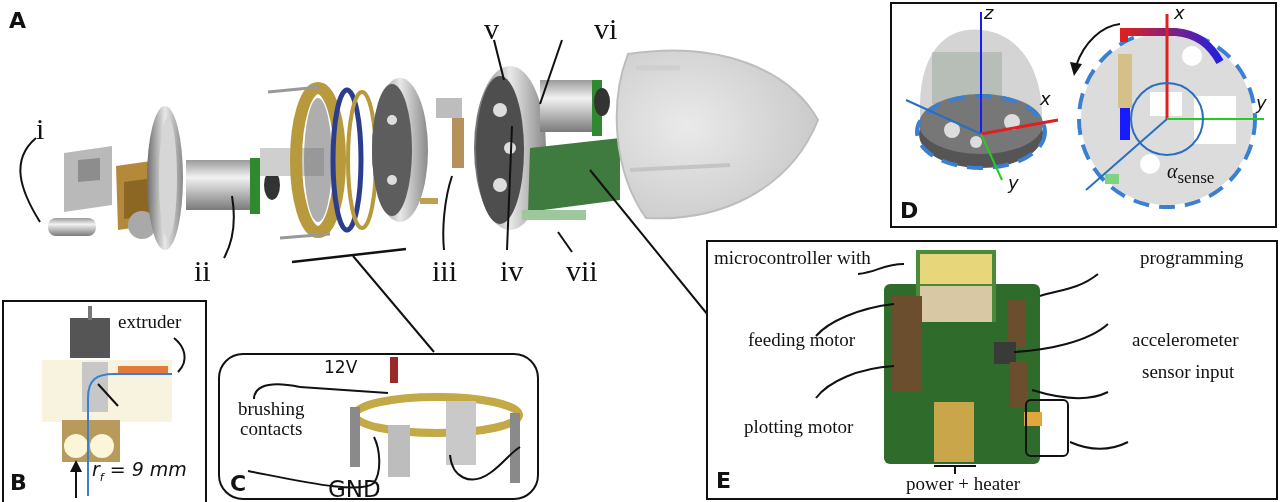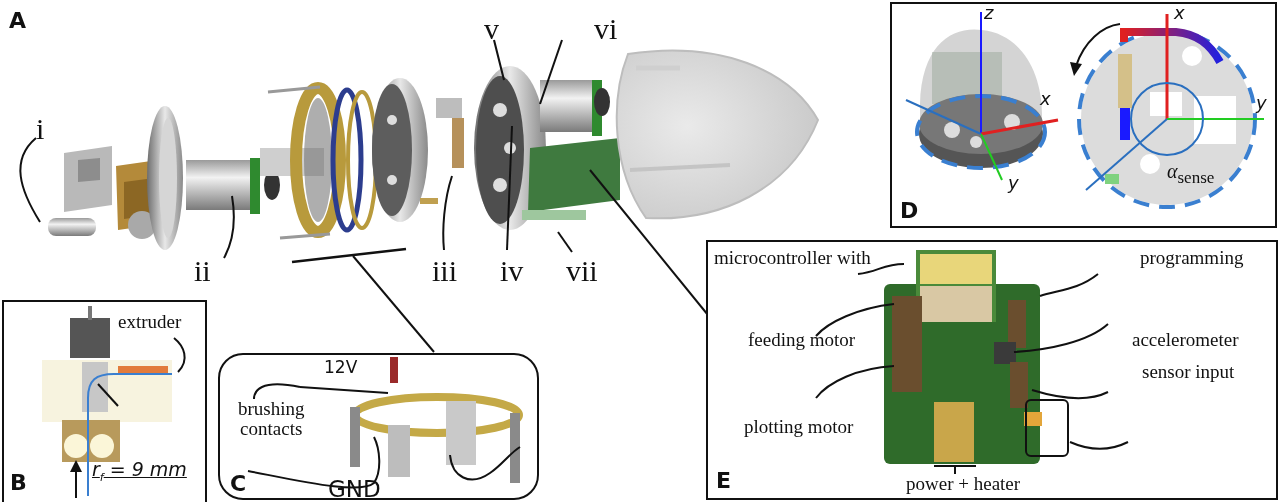--- a/index.html
+++ b/index.html
@@ -196,21 +196,21 @@
     <rect x="58" y="118" width="58" height="42" fill="#b89a5c"></rect>
     <circle cx="72" cy="144" r="12" fill="#fbf6d8"></circle>
       <circle cx="98" cy="144" r="12" fill="#fbf6d8"></circle>
     <path d="M84,194 L84,96 C84,78 92,72 110,72 L168,72" fill="none" stroke="#3a7fd0" stroke-width="2"></path>
     <line x1="94" y1="82" x2="114" y2="104" stroke="#111" stroke-width="2"></line>
     <path d="M170,36 C180,44 186,58 174,70" fill="none" stroke="#111" stroke-width="2"></path>
     <line x1="72" y1="196" x2="72" y2="168" stroke="#111" stroke-width="2"></line>
     <polygon points="66,170 78,170 72,158" fill="#111"></polygon>
   </svg>
   <div class="lbl" style="left:114px;top:10px;">extruder</div>
-  <div class="abs sans" style="left:88px;top:156px;font-size:19px;font-style:italic;text-decoration:underline;">
+  <div class="abs sans" style="left:88px;top:156px;font-size:19px;font-style:italic;">
     <span>r</span><sub style="font-size:11px;">f</sub><span> = 9 mm</span>
   </div>
   <div class="panel-letter" style="left:6px;top:168px;">B</div>
 </div>
 
 <div class="box" style="left:218px;top:353px;width:321px;height:147px;border-radius:25px;">
   <svg width="321" height="147">
     <rect x="170" y="2" width="8" height="26" fill="#9a2a2a"></rect>
     <ellipse cx="217" cy="60" rx="82" ry="18" fill="none" stroke="#c4a947" stroke-width="8"></ellipse>
     <rect x="130" y="52" width="10" height="60" fill="#8a8a8a"></rect>

